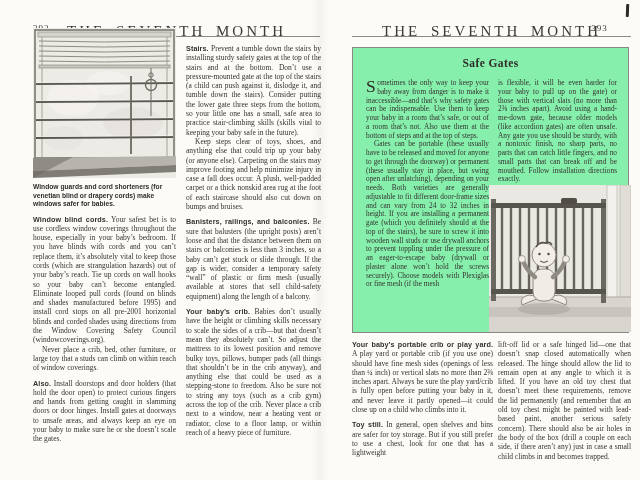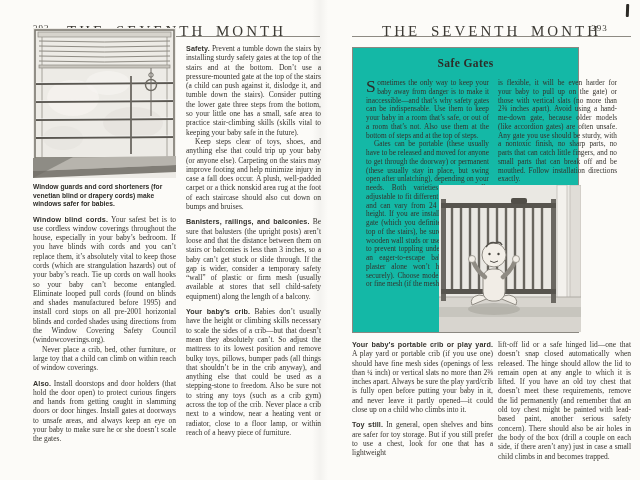--- a/index.html
+++ b/index.html
@@ -39,22 +39,22 @@
   .c-l2 { left:186px; top:44px; width:135px; }
 
   .illo-frame { width:143px; }
   .illo-caption {
     margin-top:3px; font-family:"Liberation Sans", sans-serif; font-weight:bold;
     font-size:6.7px; line-height:8.4px; text-align:left; color:#2f2d29;
   }
   .first-body { margin-top:7px; }
 
   .safe-box {
-    position:absolute; left:32px; top:47px; width:227px; height:286px;
-    border:1px solid #8b8881; box-sizing:border-box; background:#14b8a6;
+    position:absolute; left:32px; top:47px; width:277px; height:286px;
+    border:1px solid #8b8881; box-sizing:border-box; background:#86efac;
   }
   .safe-box-title {
     margin-top:9px; text-align:center; font-size:11.5px; font-weight:bold;
     letter-spacing:0.4px; color:#2e2c28;
   }
   .box-col { position:absolute; font-size:7.3px; line-height:8.75px; text-align:justify; }
   .box-col p { margin:0; }
   .box-col p.indent { text-indent:8px; }
   .bc1 { left:13px;  top:31px; width:123px; }
   .bc2 { left:145px; top:31px; width:119px; }
@@ -126,31 +126,31 @@
         <polygon points="0,143 143,137 143,144 0,150" fill="#807d76"></polygon>
         <polygon points="0,130 40,129 0,150" fill="#6e6b64" opacity="0.55"></polygon>
       </svg>
       <div class="illo-caption">Window guards and cord shorteners (for venetian blind or drapery cords) make windows safer for babies.</div>
 
       <p class="head-para first-body">
         <span class="run-in">Window blind cords.</span>
         <span>Your safest bet is to use cordless window coverings throughout the house, especially in your baby’s bedroom. If you have blinds with cords and you can’t replace them, it’s absolutely vital to keep those cords (which are strangulation hazards) out of your baby’s reach. Tie up cords on wall hooks so your baby can’t become entangled. Eliminate looped pull cords (found on blinds and shades manufactured before 1995) and install cord stops on all pre-2001 horizontal blinds and corded shades using directions from the Window Covering Safety Council (windowcoverings.org).</span>
       </p>
       <p class="indent">
-        <span>Never place a crib, bed, other furniture, or large toy that a child can climb on within reach of window coverings.</span>
+        <span>Never place a crib, bed, other furniture, or large toy that a studs can climb on within reach of window coverings.</span>
       </p>
       <p class="head-para">
         <span class="run-in">Also.</span>
         <span>Install doorstops and door holders (that hold the door open) to protect curious fingers and hands from getting caught in slamming doors or door hinges. Install gates at doorways to unsafe areas, and always keep an eye on your baby to make sure he or she doesn’t scale the gates.</span>
       </p>
     </div>
 
     <div class="col c-l2">
       <p>
-        <span class="run-in">Safety.</span>
+        <span class="run-in">Stairs.</span>
         <span>Prevent a tumble down the stairs by installing sturdy safety gates at the top of the stairs and at the bottom. Don’t use a pressure-mounted gate at the top of the stairs (a child can push against it, dislodge it, and tumble down the stairs). Consider putting the lower gate three steps from the bottom, so your little one has a small, safe area to practice stair-climbing skills (skills vital to keeping your baby safe in the future).</span>
       </p>
       <p class="indent">
         <span>Keep steps clear of toys, shoes, and anything else that could trip up your baby (or anyone else). Carpeting on the stairs may improve footing and help minimize injury in case a fall does occur. A plush, well-padded carpet or a thick nonskid area rug at the foot of each staircase should also cut down on bumps and bruises.</span>
       </p>
       <p class="head-para">
         <span class="run-in">Banisters, railings, and balconies.</span>
         <span>Be sure that balusters (the upright posts) aren’t loose and that the distance between them on stairs or balconies is less than 3 inches, so a baby can’t get stuck or slide through. If the gap is wider, consider a temporary safety “wall” of plastic or firm mesh (usually available at stores that sell child-safety equipment) along the length of a balcony.</span>
       </p>
       <p class="head-para">

